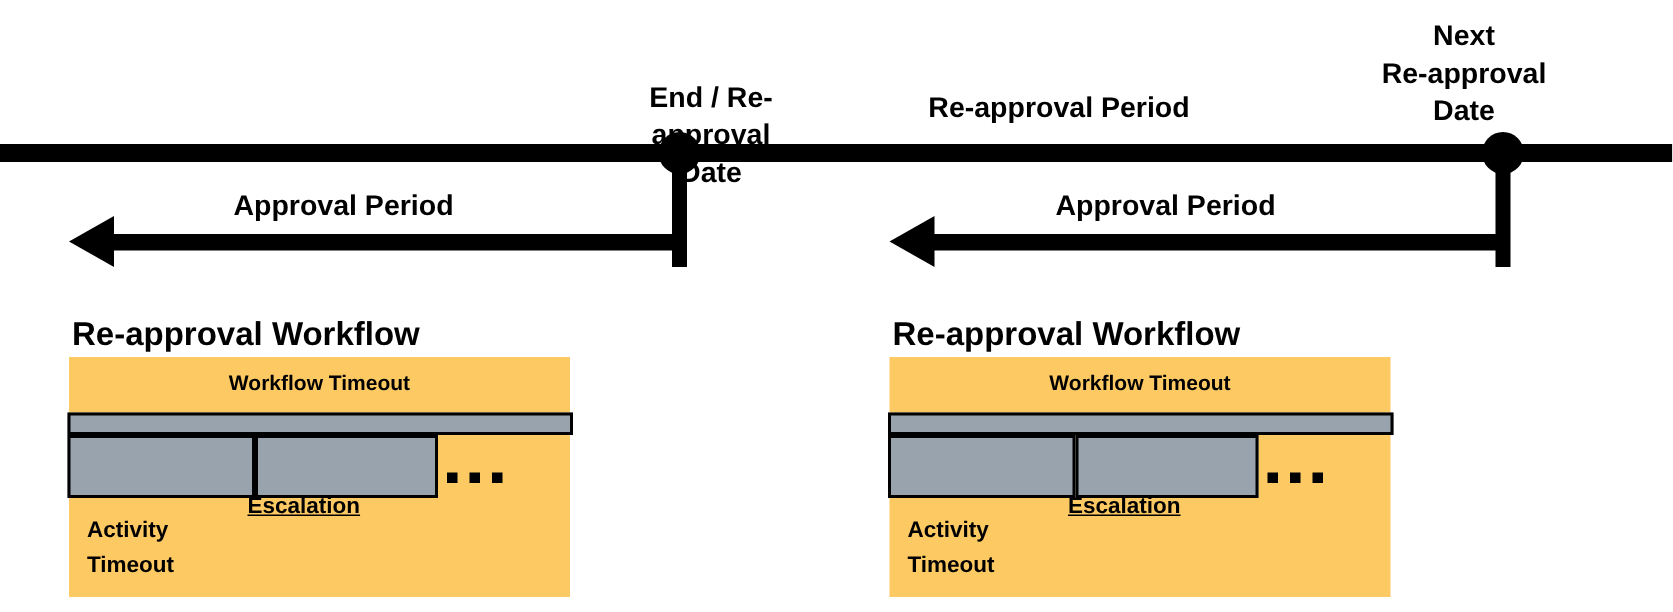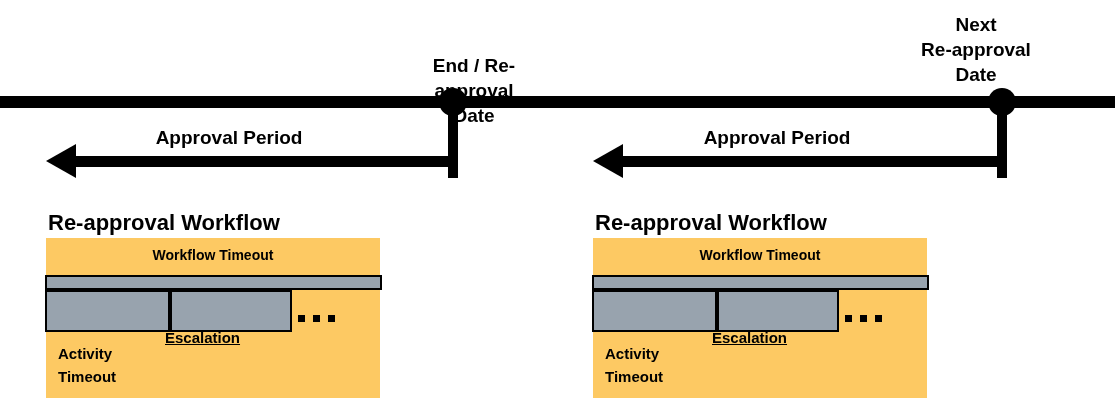--- a/index.html
+++ b/index.html
@@ -46,20 +46,21 @@
 <div class="stage">
 
   <div class="abs tl-line"></div>
 
   <div class="lbl center" style="left:384px;top:12px;width:180px;margin-top:41px;">End / Re-
 approval
 Date</div>
   <div class="lbl center" style="left:886px;top:12px;width:180px;">Next
 Re-approval
 Date</div>
+  <div class="lbl center" style="left:596px;top:62px;width:220px;line-height:22px;">Re-approval Period</div>
 
   <div class="abs tl-dot" style="left:439px;"></div>
   <div class="abs tl-dot" style="left:988px;"></div>
   <div class="abs tl-tick" style="left:448px;"></div>
   <div class="abs tl-tick" style="left:997px;"></div>
 
   <div class="lbl center" style="left:129px;top:127px;width:200px;line-height:22px;">Approval Period</div>
   <div class="abs arrow-shaft" style="left:62px;"></div>
   <div class="abs arrow-head" style="left:46px;"></div>
 

